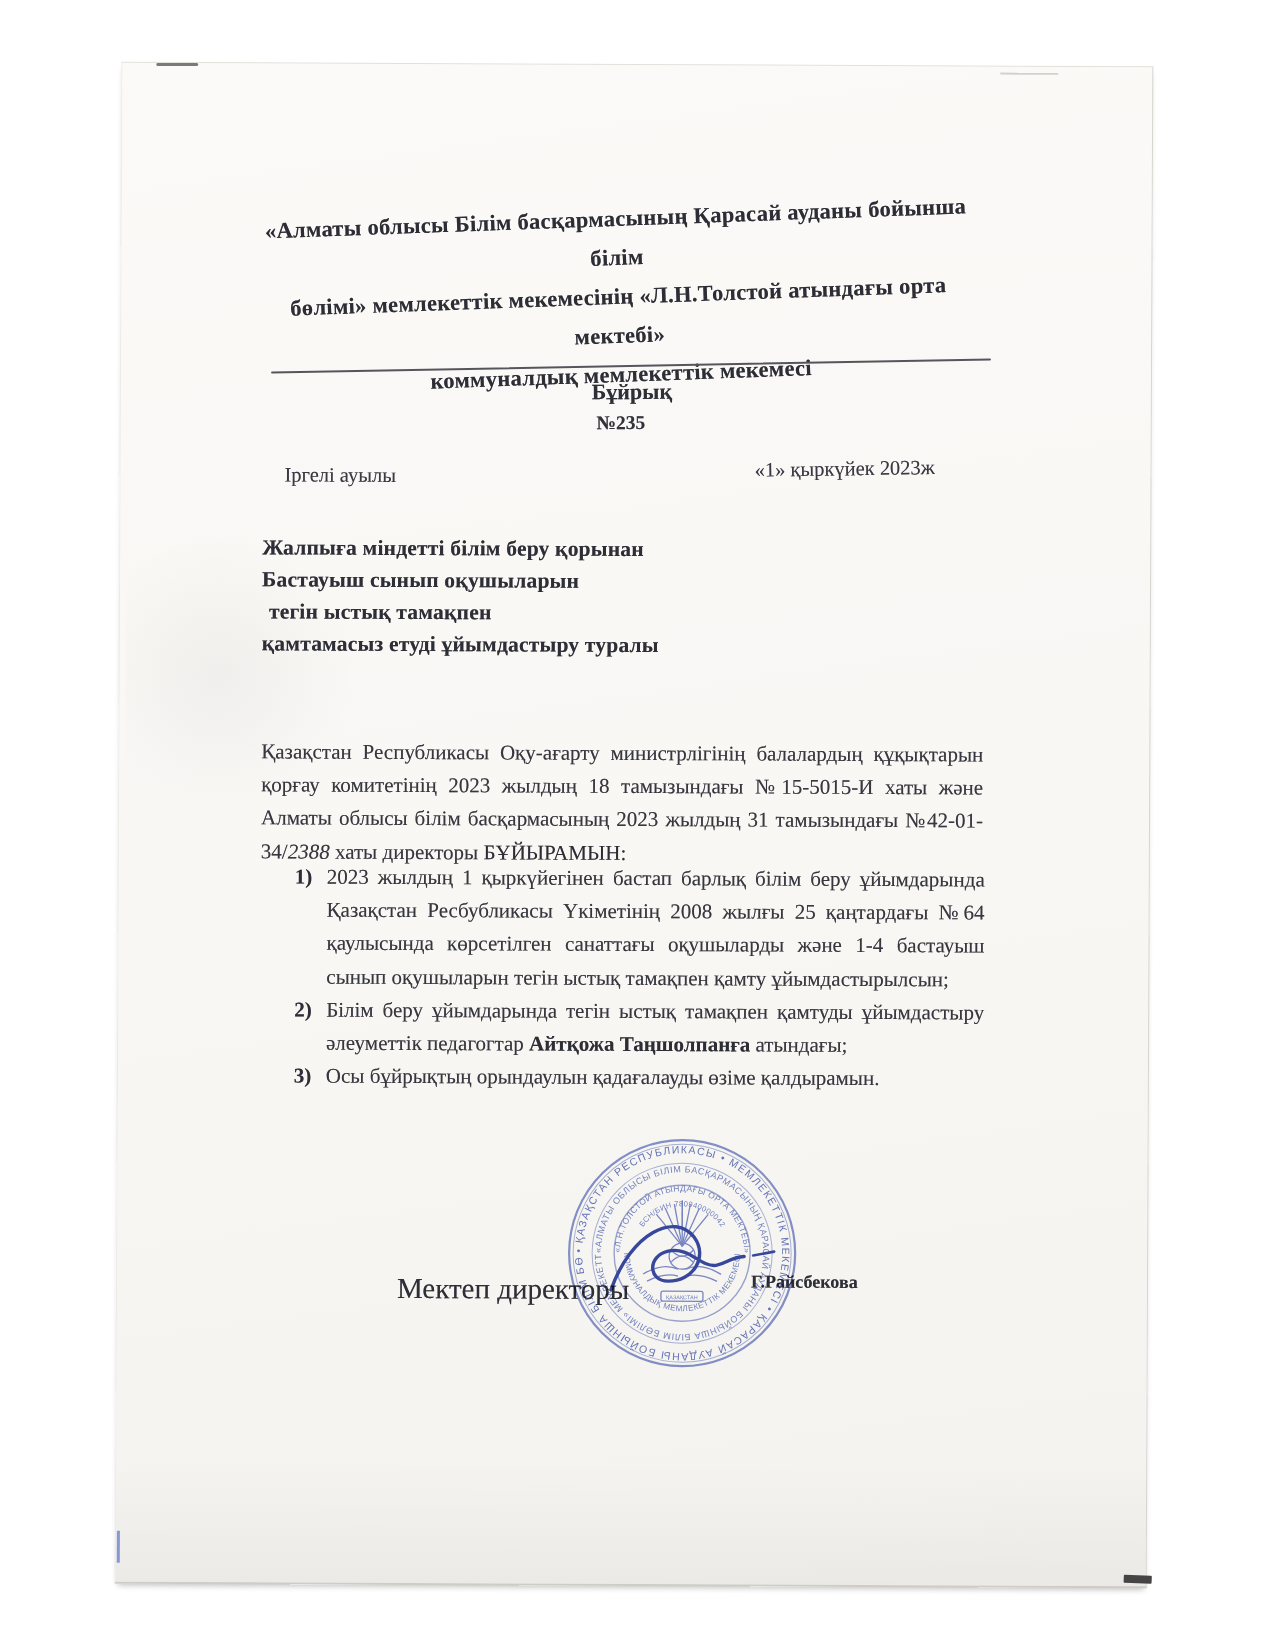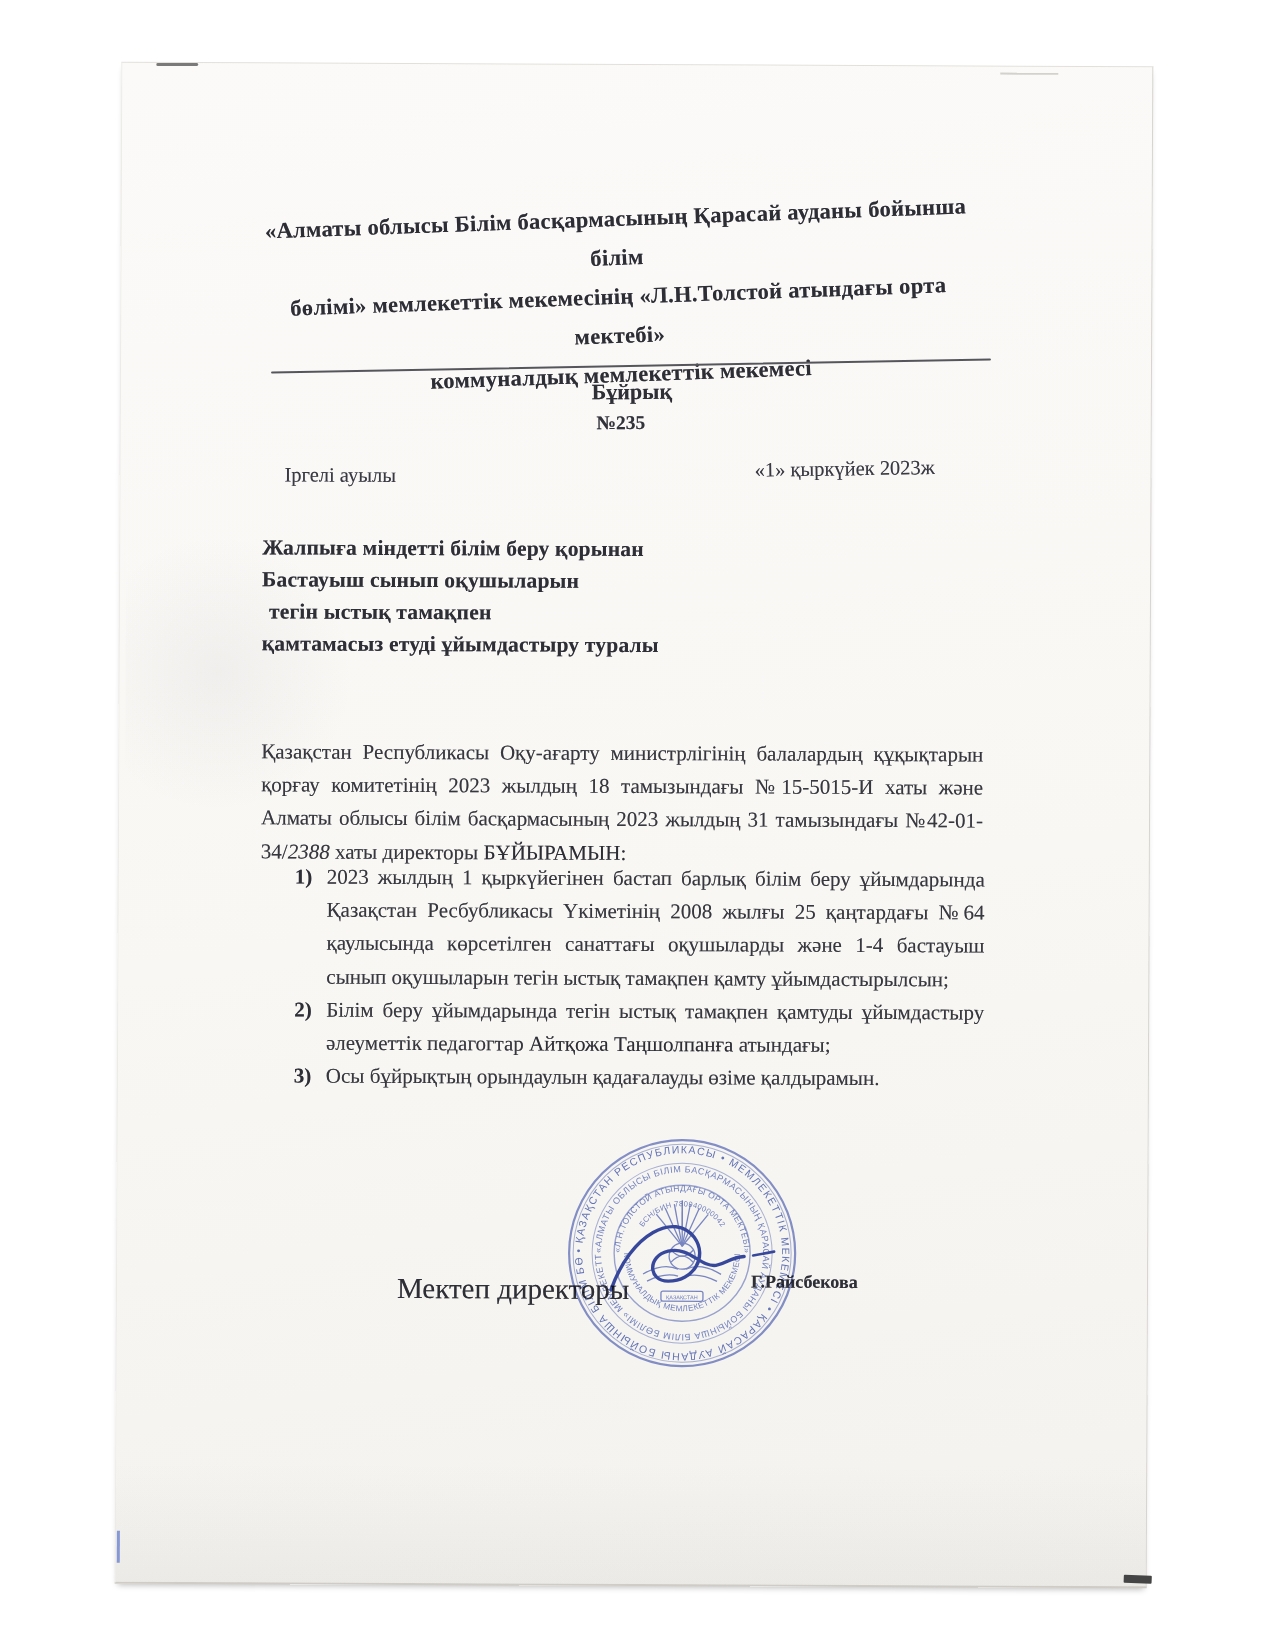--- a/index.html
+++ b/index.html
@@ -70,21 +70,21 @@
   .preamble .it{font-style:italic;}
   .preamble .bd{font-weight:normal;color:#2d2d36;}
   .order-items{
     position:absolute;left:176px;top:797px;width:690px;margin:0;padding:0;list-style:none;
     font-size:21px;line-height:33.2px;color:#37373f;
     text-shadow:0 0 .5px rgba(55,55,63,.45);
   }
   .order-items li{display:flex;align-items:flex-start;}
   .order-items .num{flex:0 0 32px;font-weight:bold;color:#2e2e37;}
   .order-items .txt{flex:1 1 auto;text-align:justify;}
-  .order-items .bd{font-weight:normal;color:#2d2d36;}
+  .order-items .bd{font-weight:bold;color:#2d2d36;}
 
   .sig-role{
     position:absolute;left:280px;top:1208px;font-weight:normal;font-size:29px;color:#2e2e37;
     text-shadow:0 0 .6px rgba(45,45,55,.5);
     text-align:center;
   }
   .sig-name{
     position:absolute;left:634px;top:1206px;font-weight:bold;font-size:18px;color:#2e2e37;
     text-shadow:0 0 .6px rgba(45,45,55,.5);
   }

